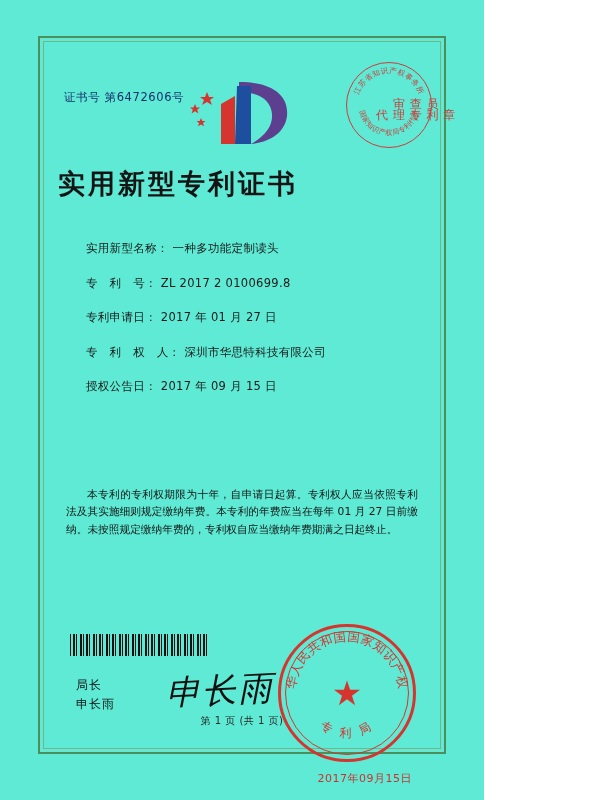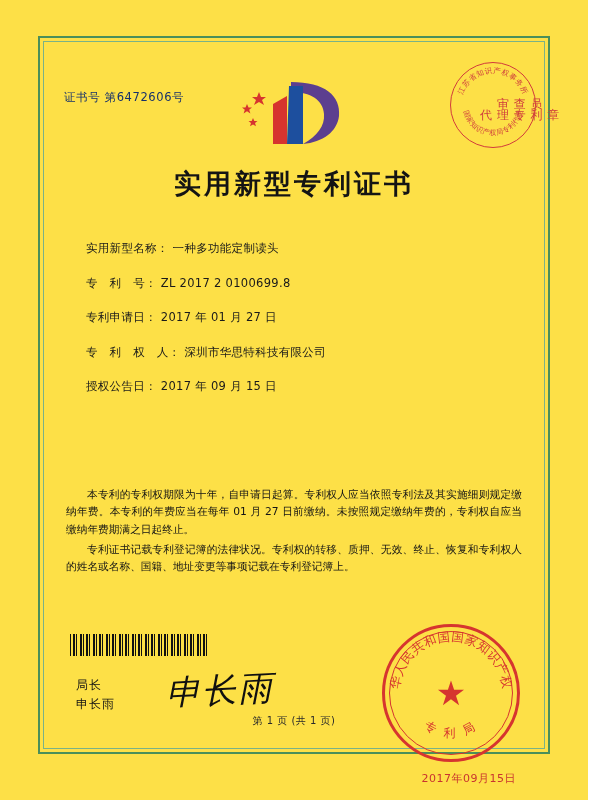--- a/index.html
+++ b/index.html
@@ -9,23 +9,23 @@
   }
   body {
     width: 600px;
     height: 800px;
     overflow: hidden;
     font-family: "DejaVu Sans", sans-serif;
     color: #1b1b1b;
   }
   .page {
     position: relative;
-    width: 588px;
+    width: 484px;
     height: 800px;
-    background: #fde047;
+    background: #5eead4;
     box-sizing: border-box;
     text-decoration: underline;
   }
   
   .border-outer {
     position: absolute;
     left: 38px;
     top: 36px;
     right: 38px;
     bottom: 46px;
@@ -93,21 +93,21 @@
     color: #cf3c3c;
     font-size: 12px;
     letter-spacing: 0.5px;
     padding-left: 27px;
   }
   .title {
     position: absolute;
     left: 0;
     right: 0;
     top: 110px;
-    text-align: center;
+    text-align: left;
     font-size: 27px;
     font-weight: bold;
     letter-spacing: 3px;
     color: #141414;
     font-family: "DejaVu Serif", serif;
   }
   .fields {
     position: absolute;
     left: 8px;
     right: 8px;
@@ -301,21 +301,20 @@
         <span class="val">深圳市华思特科技有限公司</span>
       </div>
       <div class="field">
         <span class="lbl">授权公告日：</span>
         <span class="val">2017 年 09 月 15 日</span>
       </div>
     </div>
 
     <div class="body-text">
       <p>本专利的专利权期限为十年，自申请日起算。专利权人应当依照专利法及其实施细则规定缴纳年费。本专利的年费应当在每年 01 月 27 日前缴纳。未按照规定缴纳年费的，专利权自应当缴纳年费期满之日起终止。</p>
-      <p>专利证书记载专利登记簿的法律状况。专利权的转移、质押、无效、终止、恢复和专利权人的姓名或名称、国籍、地址变更等事项记载在专利登记簿上。</p>
     </div>
 
     <div class="barcode"></div>
 
     <div class="director-block">
       <div>局长</div>
       <div>申长雨</div>
     </div>
 
     <div class="signature">申长雨</div>

